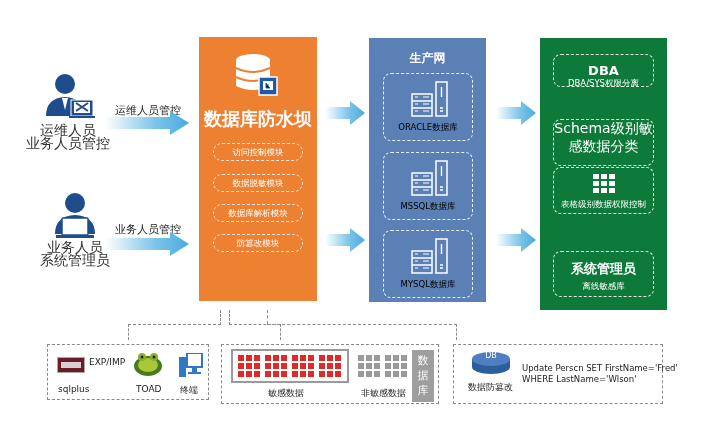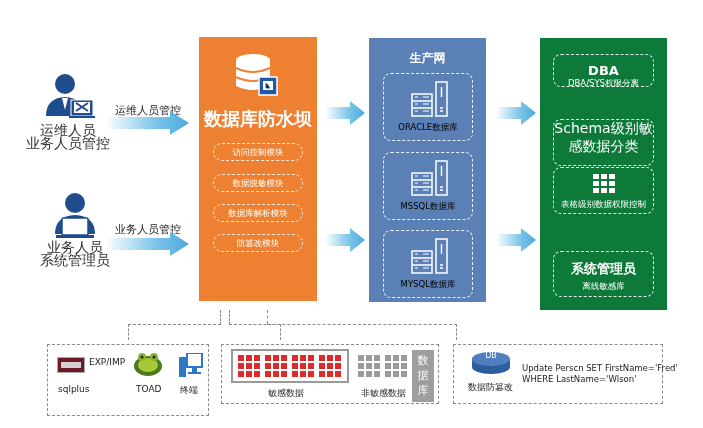--- a/index.html
+++ b/index.html
@@ -168,21 +168,21 @@
   </div>
 </div>
 
 <div class="conn" style="left:128px;top:324px;width:93px;height:16px;border-top-width:1.3px;border-left-width:1.3px;"></div>
 <div class="conn" style="left:220px;top:310px;width:1px;height:15px;border-left-width:1.3px;"></div>
 <div class="conn" style="left:229px;top:310px;width:1px;height:15px;border-left-width:1.3px;"></div>
 <div class="conn" style="left:229px;top:324px;width:52px;height:16px;border-top-width:1.3px;border-right-width:1.3px;"></div>
 <div class="conn" style="left:267px;top:310px;width:1px;height:14px;border-left-width:1.3px;"></div>
 <div class="conn" style="left:267px;top:324px;width:190px;height:16px;border-top-width:1.3px;border-right-width:1.3px;"></div>
 
-<div class="dashed-box" style="left:47px;top:344px;width:162px;height:72px;">
+<div class="dashed-box" style="left:47px;top:344px;width:162px;height:56px;">
   <div class="abs" style="left:9px;top:12px;width:28px;height:16px;background:#6b1a28;border:1px solid #aaa;">
     <div style="margin:4px 3px;height:6px;background:#d8cfd0;"></div>
   </div>
   <div class="abs small-txt" style="left:41px;top:12px;">EXP/IMP</div>
   <div class="abs small-txt" style="left:10px;top:39px;">sqlplus</div>
   <svg class="abs" style="left:85px;top:5px;" width="30" height="28" viewBox="0 0 30 28">
     <ellipse cx="15" cy="16" rx="14" ry="10" fill="#4a7a1e"></ellipse>
     <ellipse cx="15" cy="15" rx="10" ry="7" fill="#a8c83a"></ellipse>
     <circle cx="9" cy="7" r="4" fill="#8ab22a"></circle>
       <circle cx="21" cy="7" r="4" fill="#8ab22a"></circle>

